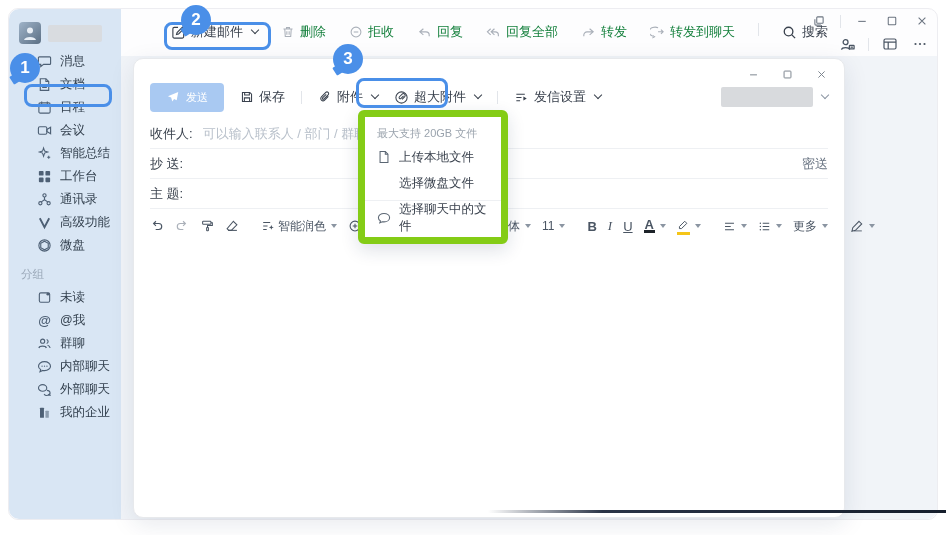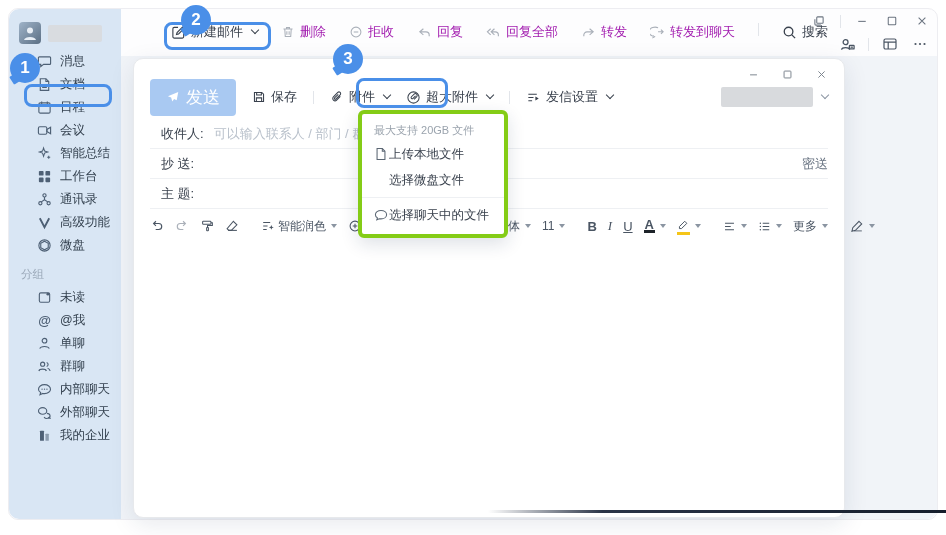--- a/index.html
+++ b/index.html
@@ -20,48 +20,48 @@
   .nitem{display:flex;align-items:center;gap:8px;height:23px;padding:0 8px 0 28px;font-size:12.5px;color:#33404e;cursor:default;}
   .nitem .ic{color:#4e6075;}
   .nitem.sel{color:#3370de;font-weight:bold;}
   .nitem.sel .ic{color:#3370de;}
   .sectionlabel{padding:10px 0 4px 12px;font-size:11.5px;color:#9aa8b8;}
   .reddot{width:7px;height:7px;border-radius:50%;background:#f25643;margin-left:auto;}
   .at{font-size:13px;font-weight:bold;width:15px;text-align:center;}
   
   .mailbar{position:absolute;left:162px;top:14px;height:36px;display:flex;align-items:flex-start;gap:23px;z-index:2;}
   .tbtn{display:flex;align-items:center;gap:5px;font-size:13px;color:#39414d;cursor:default;white-space:nowrap;}
-  .tbtn.dim{color:#a21caf;}
+  .tbtn.dim{color:#15803d;}
   .tbtn.dim .ic{color:#aab0b9;}
   
   .workspace{position:absolute;left:112px;top:47px;right:0;bottom:0;background:#f1f4f8;border-radius:0 0 10px 0;}
   
   .dialog{position:absolute;left:133px;top:58px;width:712px;height:460px;background:#fff;border:1px solid #e7e9ec;border-radius:10px;box-shadow:0 6px 24px rgba(20,40,80,.10);z-index:5;}
   .dlgctrl{position:absolute;top:6px;right:14px;display:flex;align-items:center;gap:16px;color:#7a828c;}
   .dlgbar{position:absolute;top:20px;left:16px;right:16px;height:36px;display:flex;align-items:center;gap:16px;}
-  .sendbtn{display:flex;align-items:center;gap:6px;background:#a9c9f2;color:#fff;font-size:17px;border-radius:4px;padding:7px 16px;cursor:default;}
+  .sendbtn{display:flex;align-items:center;gap:6px;background:#a9c9f2;color:#fff;font-size:11px;border-radius:4px;padding:7px 16px;cursor:default;}
   .spacer{flex:1;}
   .senderbox{width:92px;height:20px;background:#d8dadd;border-radius:2px;}
   .chev{width:6px;height:6px;border-right:1.4px solid currentColor;border-bottom:1.4px solid currentColor;transform:rotate(45deg);display:inline-block;margin:-4px 0 0 4px;flex:none;}
   .fields{position:absolute;top:60px;left:16px;right:16px;}
   .frow{display:flex;align-items:center;height:30px;border-bottom:1px solid #eef0f3;font-size:13px;}
-  .flabel{color:#39414d;margin-right:10px;white-space:pre;margin-left:11px;}
+  .flabel{color:#39414d;margin-right:10px;white-space:pre;}
   .fplace{color:#b9c1cb;}
   .bcc{margin-left:auto;color:#6b7684;cursor:default;}
   
   .fmtbar{position:absolute;top:152px;left:16px;right:16px;height:30px;display:flex;align-items:center;gap:11px;color:#4a5563;font-size:12px;}
   .fmtit{display:flex;align-items:center;gap:3px;white-space:nowrap;cursor:default;}
   .tri{display:inline-block;width:0;height:0;border-left:3.5px solid transparent;border-right:3.5px solid transparent;border-top:4px solid #8b95a2;margin-left:2px;}
   .fmtA{font-size:13px;font-weight:bold;line-height:11px;border-bottom:3px solid #1d2329;padding:0 1px;}
   .hlt{display:inline-block;border-bottom:3px solid #f5c518;padding-bottom:1px;line-height:0;}
   .bold{font-weight:bold;font-size:13px;} .ital{font-style:italic;font-size:13px;font-family:"Liberation Serif",serif;} .und{text-decoration:underline;font-size:13px;}
   
-  .menu{position:absolute;left:358px;top:110px;width:150px;background:#fff;border:4px solid #84cc16;border-radius:6px;box-shadow:0 6px 18px rgba(20,40,80,.14);padding:5px 0 6px;z-index:9;}
+  .menu{position:absolute;left:358px;top:110px;width:150px;background:#fff;border:7px solid #84cc16;border-radius:6px;box-shadow:0 6px 18px rgba(20,40,80,.14);padding:5px 0 6px;z-index:9;}
   .menuhint{padding:4px 12px 3px;font-size:11px;color:#9aa3ad;}
-  .mitem{display:flex;align-items:center;height:26px;padding:0 12px;font-size:12.5px;color:#39414d;cursor:default;}
+  .mitem{display:flex;align-items:center;gap:7px;height:26px;padding:0 12px;font-size:12.5px;color:#39414d;cursor:default;}
   .mitem .ic{width:15px;color:#5b6673;flex:none;}
   .mdiv{height:1px;background:#eef0f3;margin:4px 0;}
   
   .abox{position:absolute;border:3px solid #4a8fe8;border-radius:8px;z-index:10;pointer-events:none;}
   .abadge{position:absolute;width:30px;height:30px;border-radius:50%;background:#4a8fe8;color:#fff;font-size:17px;font-weight:bold;display:flex;align-items:center;justify-content:center;z-index:11;pointer-events:none;}
   .abadge::before{content:"";position:absolute;left:1px;bottom:0px;width:9px;height:9px;background:#4a8fe8;transform:rotate(58deg);border-radius:1px;z-index:-1;}
   .bottomline{position:absolute;left:488px;top:510px;width:458px;height:3px;background:linear-gradient(to right,rgba(35,45,65,0),#2a3447 25%,#161e2c);z-index:12;}
   .ic{display:inline-block;vertical-align:middle;flex:none;line-height:0;}
   svg{display:block;}
 </style>
@@ -226,29 +226,20 @@
             </span>
             <span>未读</span>
           </div>
         <div class="nitem">
             <span class="ic at">@</span>
             <span>@我</span>
           </div>
         <div class="nitem">
             <span class="ic">
               <svg width="15" height="15" viewBox="0 0 16 16" fill="none" stroke="currentColor" stroke-width="1.2">
-                <circle cx="8" cy="5" r="2.5"></circle>
-                <path d="M3 13.4c.8-3 9.2-3 10 0"></path>
-              </svg>
-            </span>
-            <span>单聊</span>
-          </div>
-        <div class="nitem">
-            <span class="ic">
-              <svg width="15" height="15" viewBox="0 0 16 16" fill="none" stroke="currentColor" stroke-width="1.2">
                 <circle cx="6" cy="5.5" r="2.2"></circle>
                 <path d="M2 12.8c.6-2.6 7.4-2.6 8 0"></path>
                 <path d="M10.3 3.8a2.2 2.2 0 0 1 0 4.2M11.3 9.8c1.4.4 2.4 1.2 2.7 3"></path>
               </svg>
             </span>
             <span>群聊</span>
           </div>
         <div class="nitem">
             <span class="ic">
               <svg width="15" height="15" viewBox="0 0 16 16" fill="none" stroke="currentColor" stroke-width="1.2">

